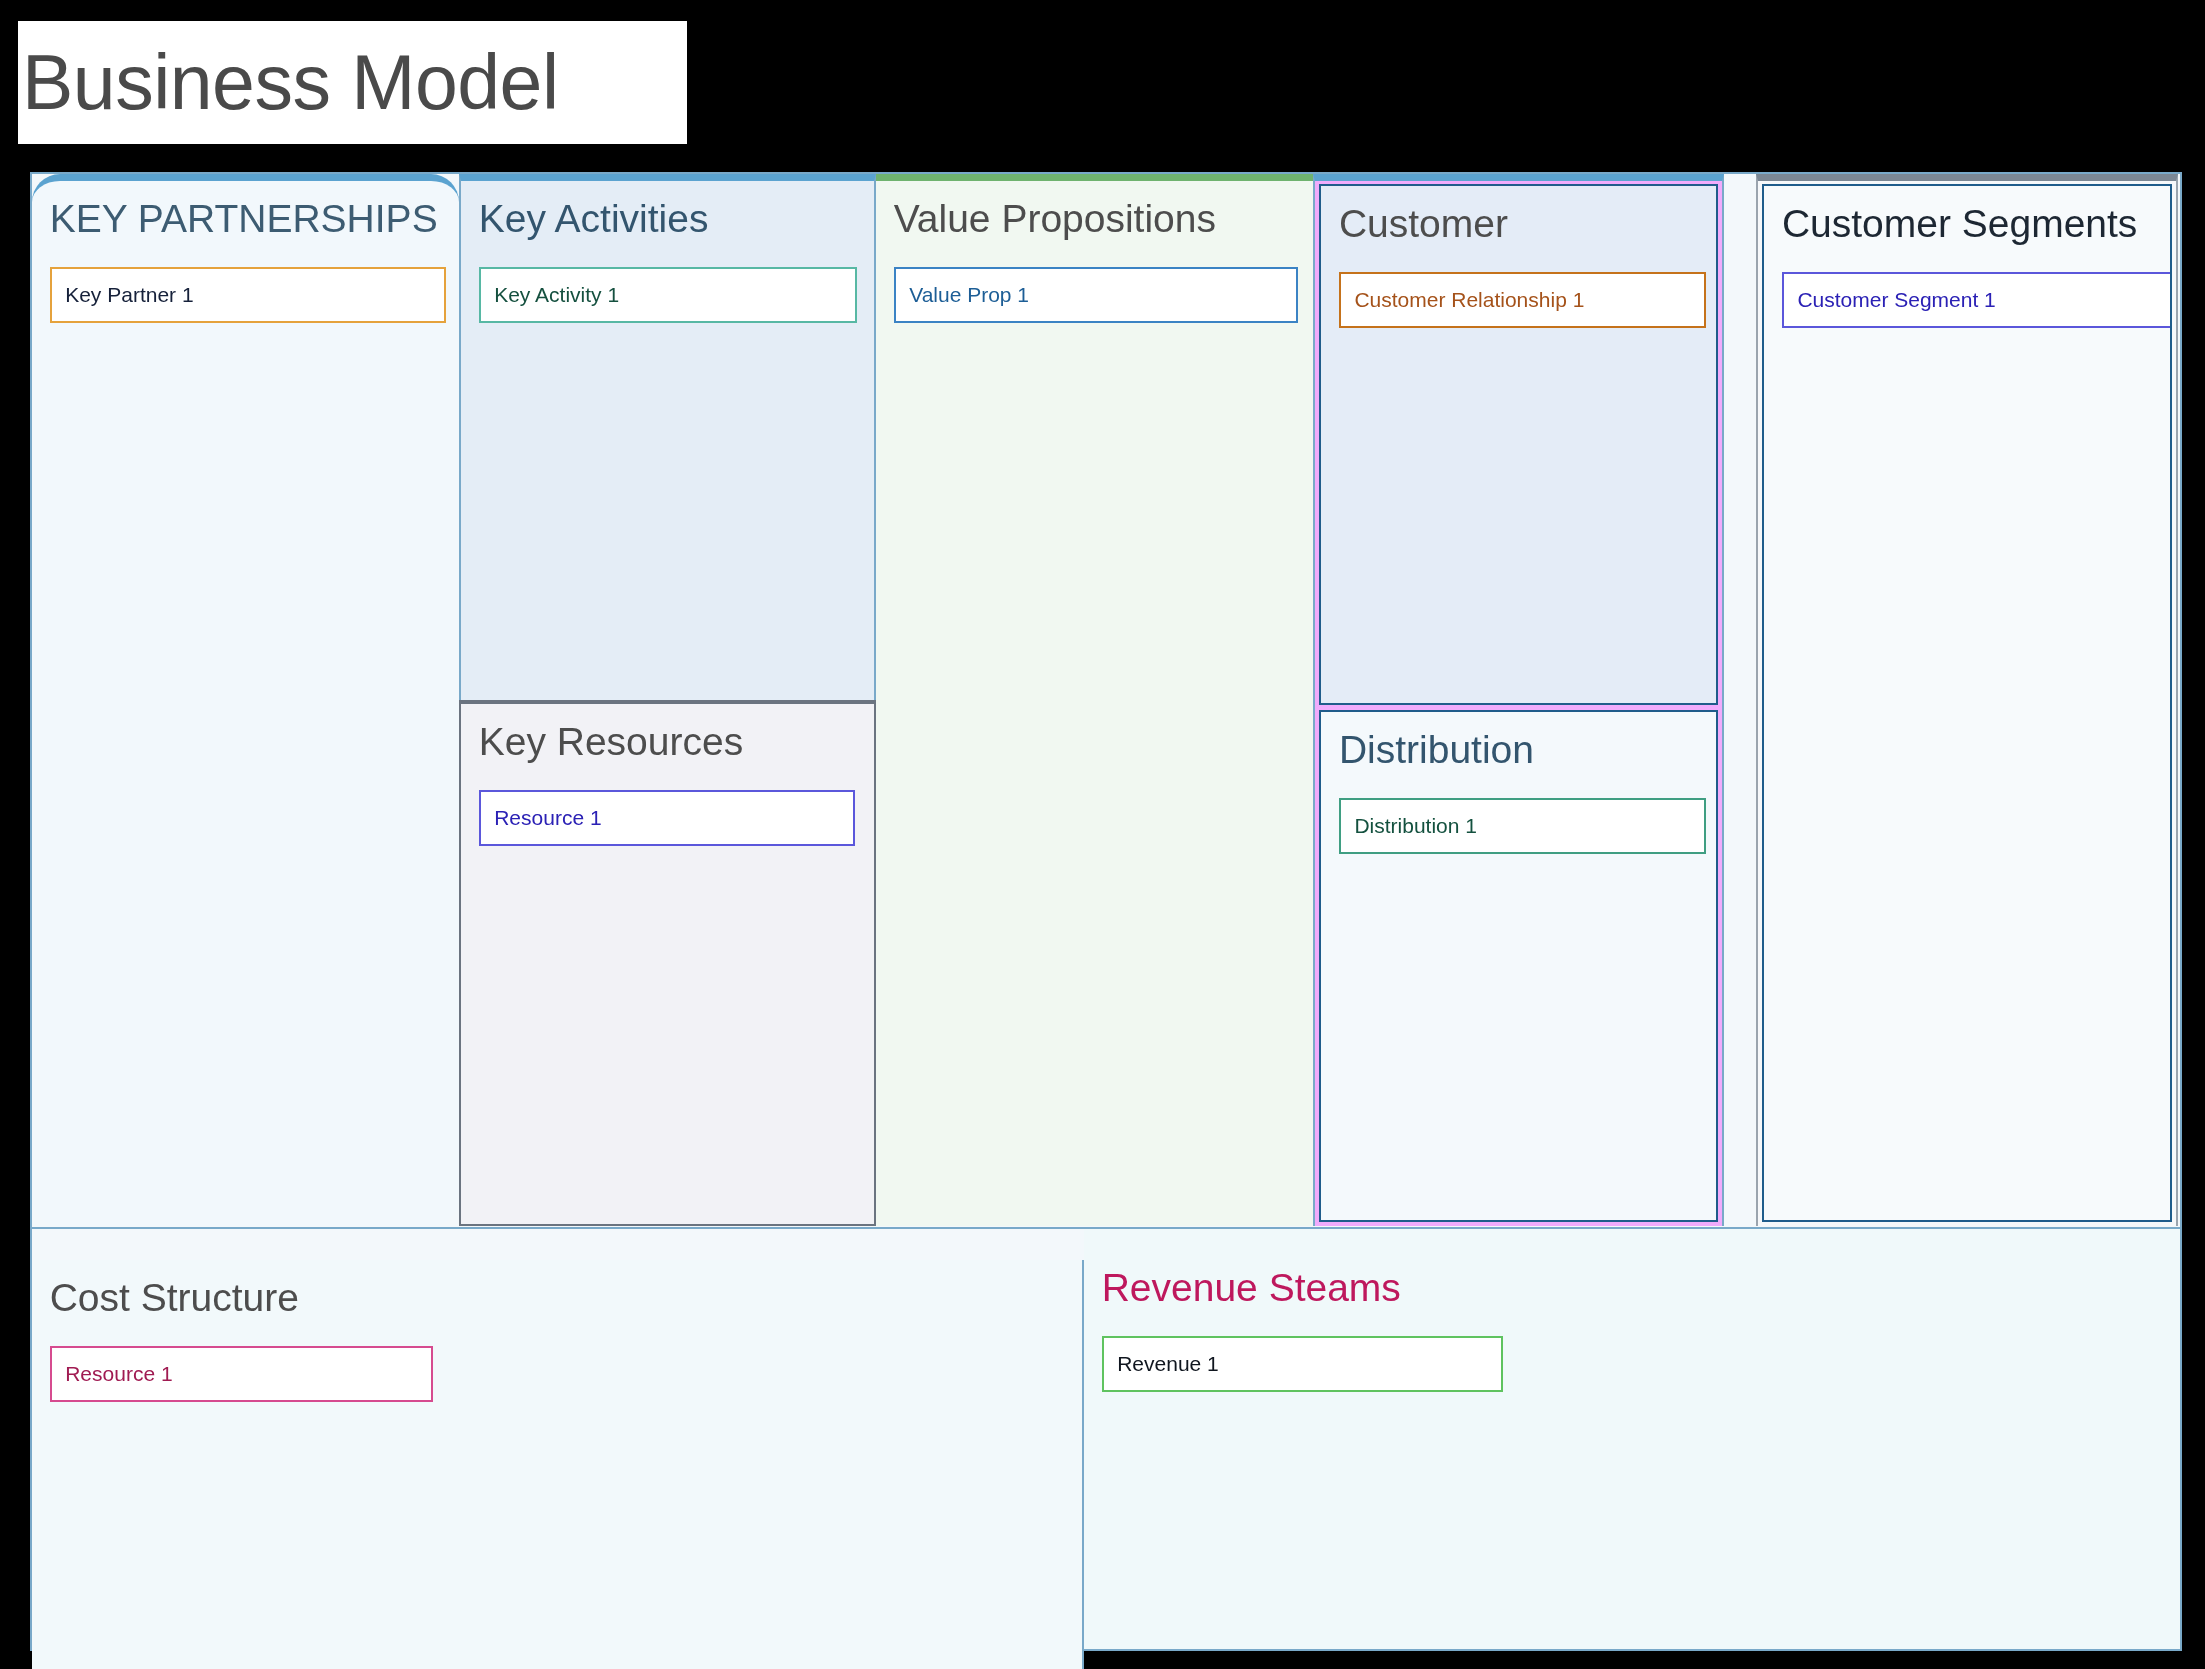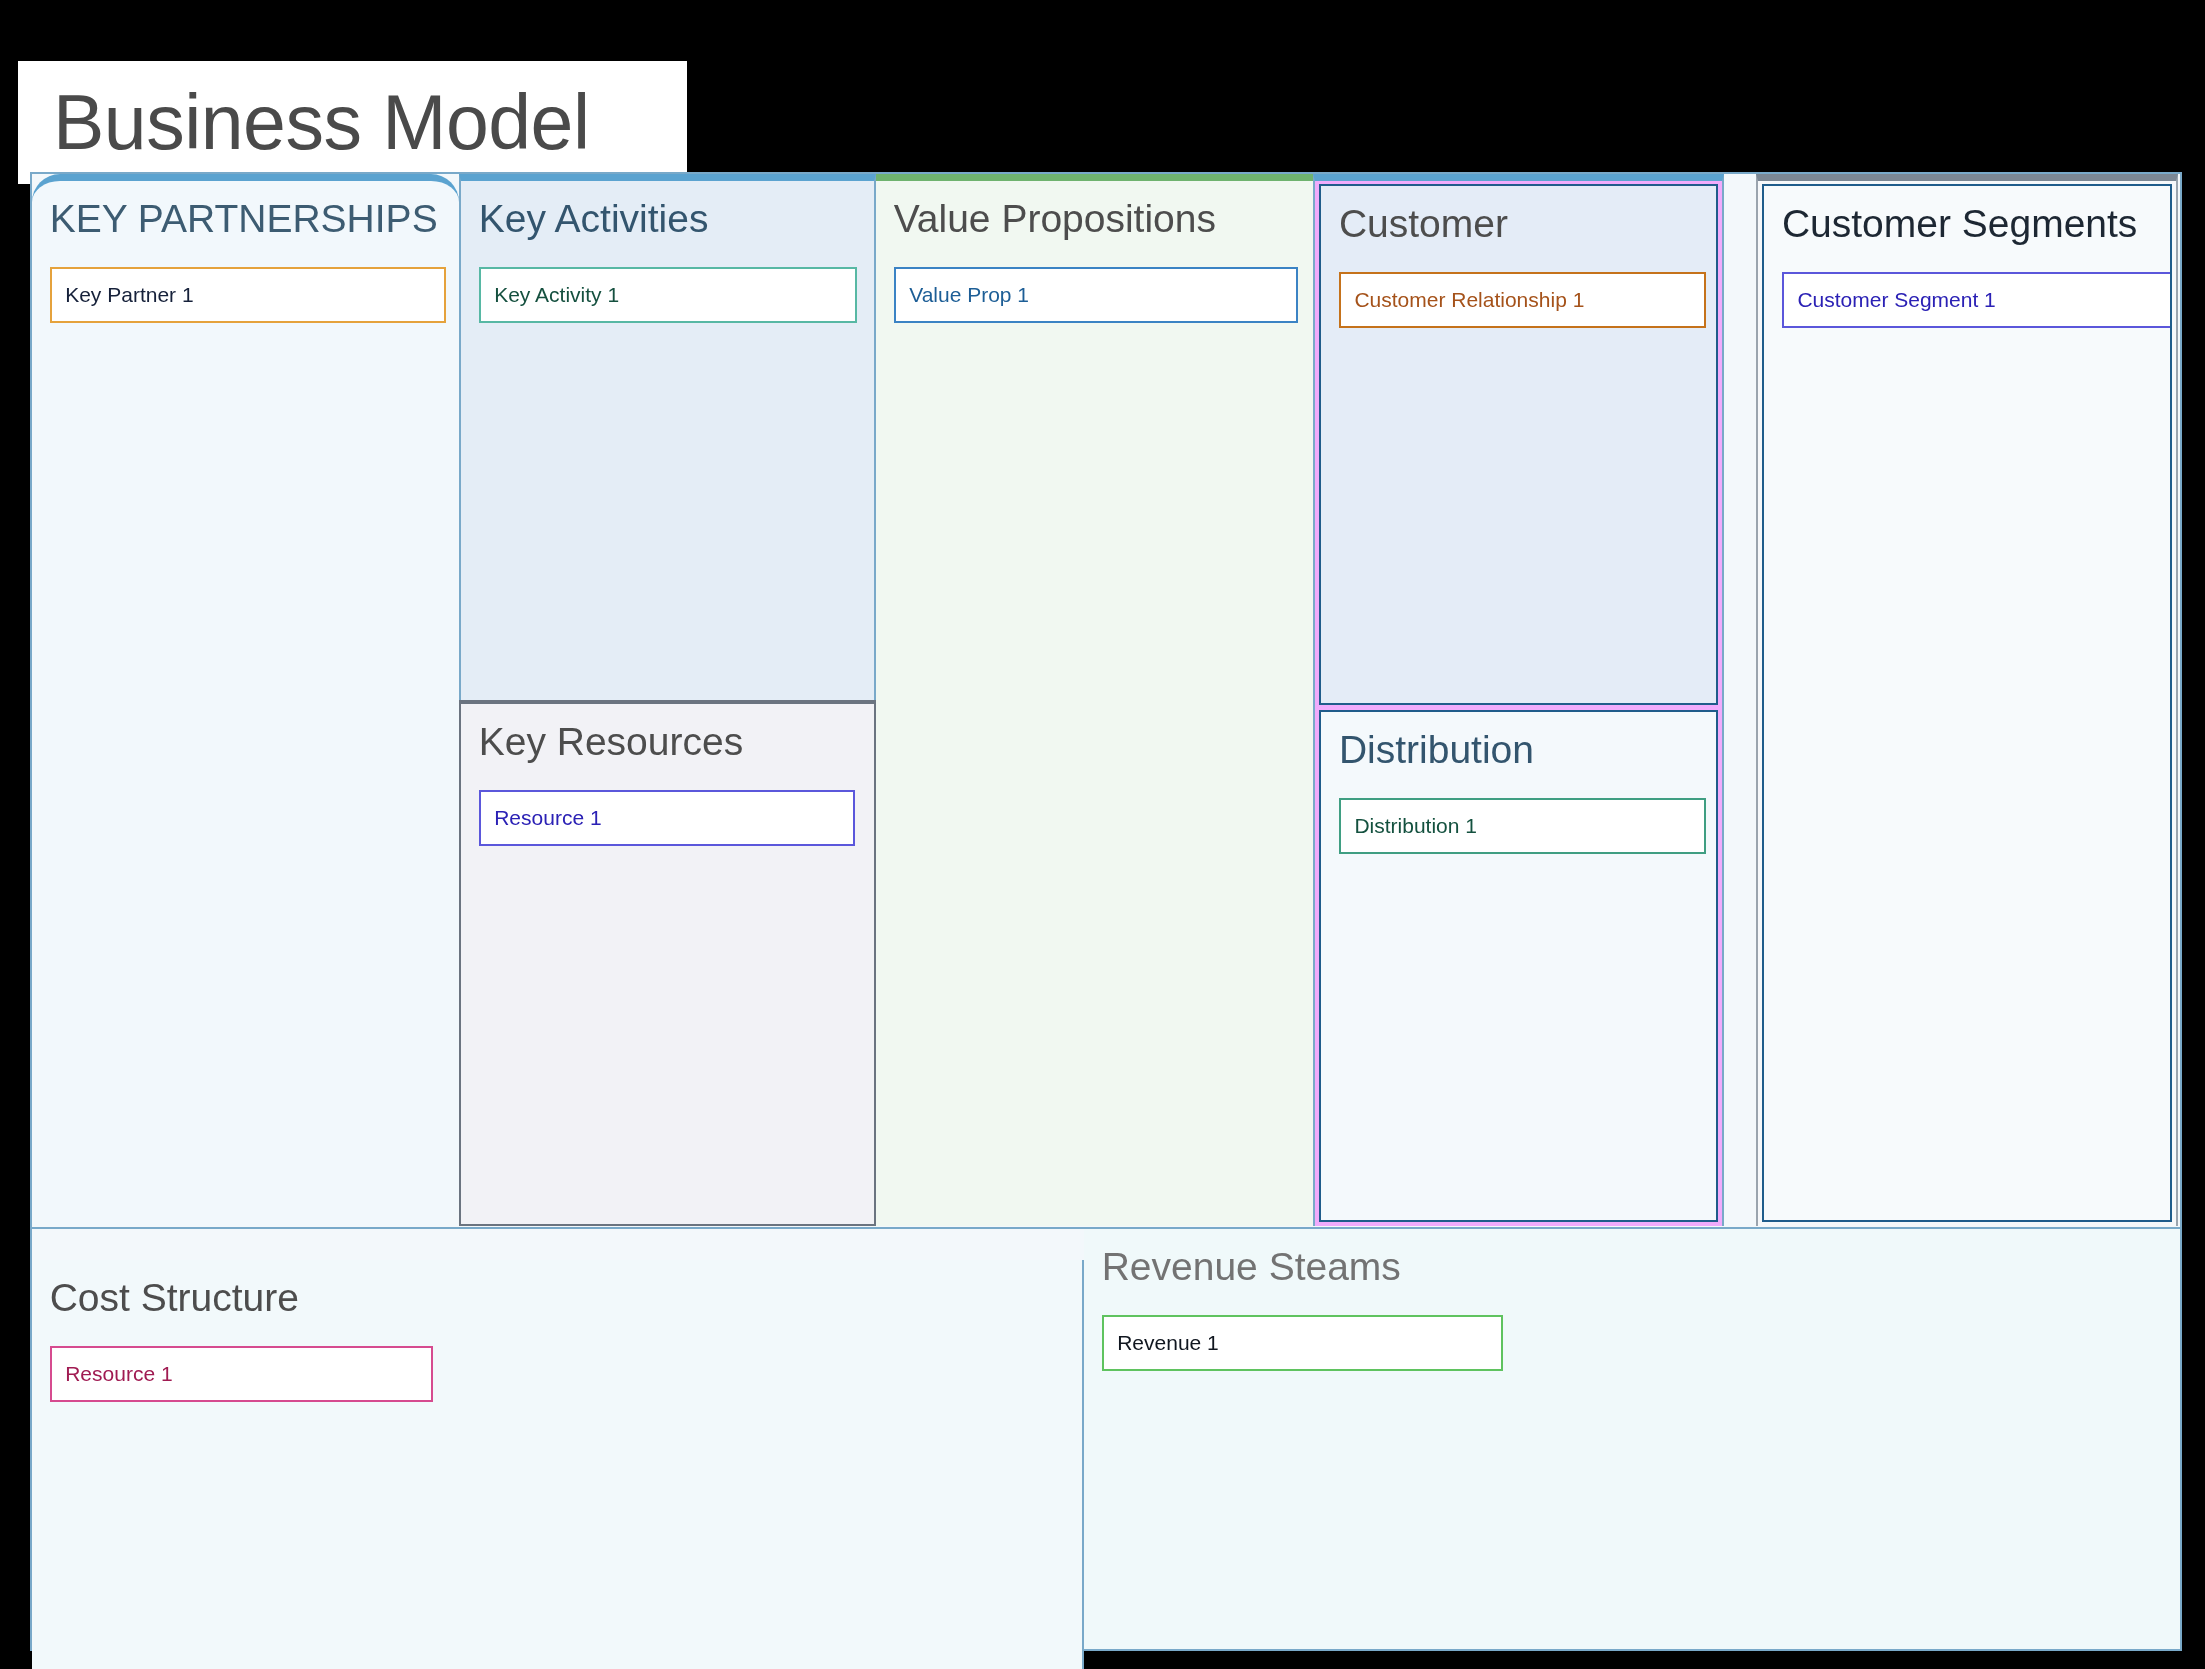--- a/index.html
+++ b/index.html
@@ -18,22 +18,21 @@
   #title-block {
     position: absolute;
     left: 18px;
     top: 21px;
     width: 669px;
     height: 123px;
     background: #ffffff;
     display: flex;
     align-items: center;
     box-sizing: border-box;
-    padding-left: 35px;
-    margin-top: 40px;
+    padding-left: 4px;
   }
   #title-text {
     font-size: 77px;
     color: #4a4a4a;
     font-weight: 400;
     letter-spacing: -0.5px;
     line-height: 1;
     white-space: nowrap;
   }
 
@@ -204,21 +203,21 @@
     margin-top: 31px;
   }
   .p-cost .panel-title { color: #4d4d4d; }
   .card-cost { border-color: #d64b8f; color: #a01b52; width: 383px; }
 
   .p-revenue {
     background: #f0f9fa;
     flex: 1;
     height: 100%;
   }
-  .p-revenue .panel-title { color: #737373; }
+  .p-revenue .panel-title { color: #be185d; margin-top: 21px; }
   .card-revenue { border-color: #5fc35f; color: #10161f; width: 401px; }
 </style>
 </head>
 <body>
 
 <div id="title-block">
   <div id="title-text">Business Model</div>
 </div>
 
 <div id="canvas">

